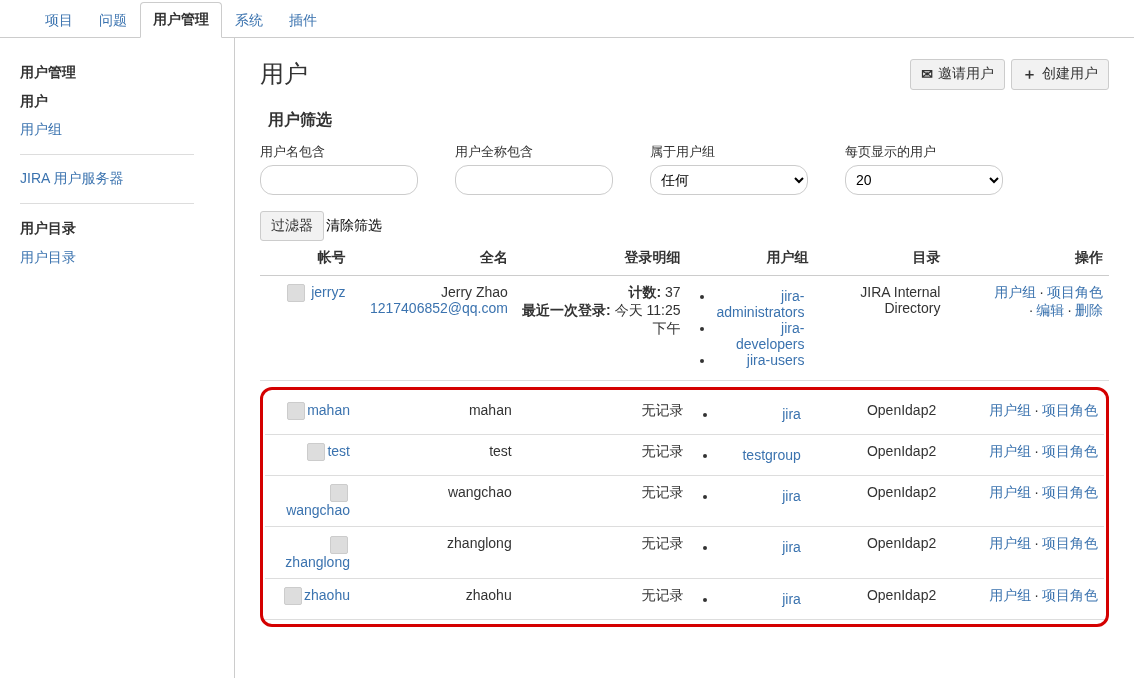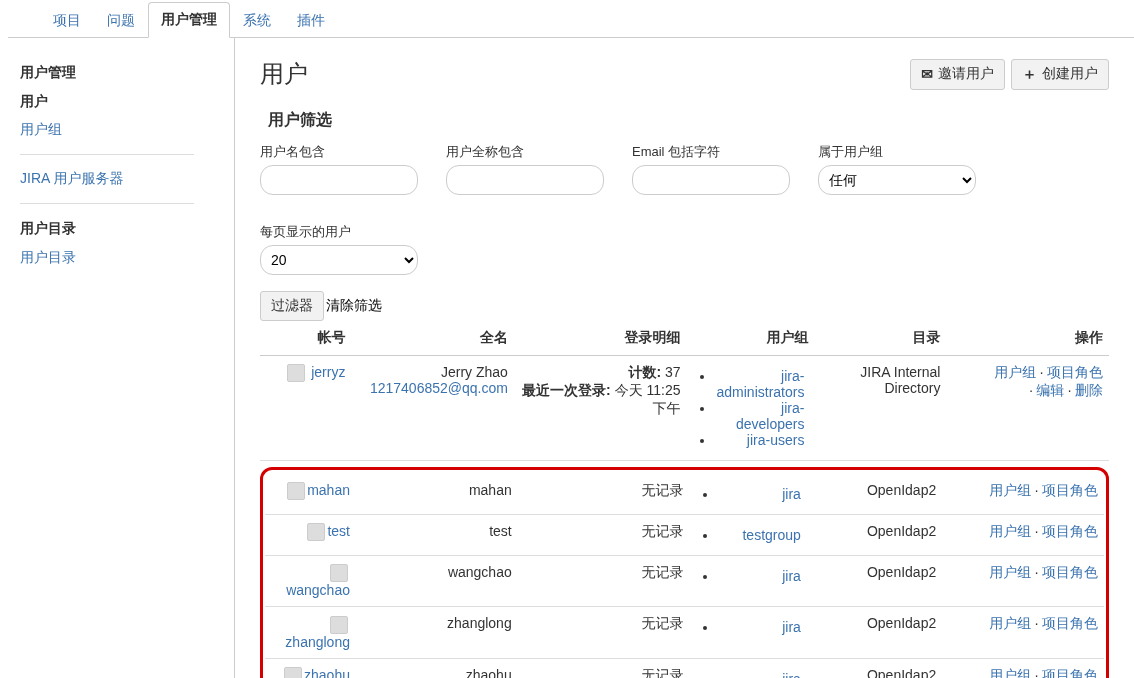--- a/index.html
+++ b/index.html
@@ -9,21 +9,20 @@
     font-size: 14px;
     color: #333;
     background: #fff;
   }
   .topnav {
     border-bottom: 1px solid #ccc;
     padding: 0 32px;
     display: flex;
     align-items: flex-end;
     height: 38px;
-    margin-left: 8px;
   }
   .topnav-item {
     color: #3b73af;
     padding: 8px 12px;
     cursor: pointer;
     border: 1px solid transparent;
     border-bottom: none;
     position: relative;
     top: 1px;
   }
@@ -94,21 +93,21 @@
     align-items: center;
     gap: 5px;
   }
   .section-title {
     font-size: 16px;
     font-weight: bold;
     margin: 18px 0 12px 8px;
   }
   .filter-row {
     display: flex;
-    gap: 28px;
+    gap: 37px;
     flex-wrap: wrap;
   }
   .filter-field { display: flex; flex-direction: column; width: 158px; }
   .filter-field.sel { width: 158px; }
   .filter-label { font-size: 13px; color: #333; margin-bottom: 4px; }
   .filter-input, .filter-select {
     border: 1px solid #ccc;
     border-radius: 13px;
     height: 30px;
     padding: 4px 6px;
@@ -189,24 +188,20 @@
     </div>
 
     <div class="section-title">用户筛选</div>
     <div class="filter-row">
       <div class="filter-field">
         <span class="filter-label">用户名包含</span>
         <input class="filter-input" style="">
       </div>
       <div class="filter-field">
         <span class="filter-label">用户全称包含</span>
-        <input class="filter-input" style="">
-      </div>
-      <div class="filter-field">
-        <span class="filter-label">Email 包括字符</span>
         <input class="filter-input" style="">
       </div>
       <div class="filter-field sel">
         <span class="filter-label">属于用户组</span>
         <select class="filter-select">
           <option>任何</option>
         </select>
       </div>
       <div class="filter-field sel">
         <span class="filter-label">每页显示的用户</span>

